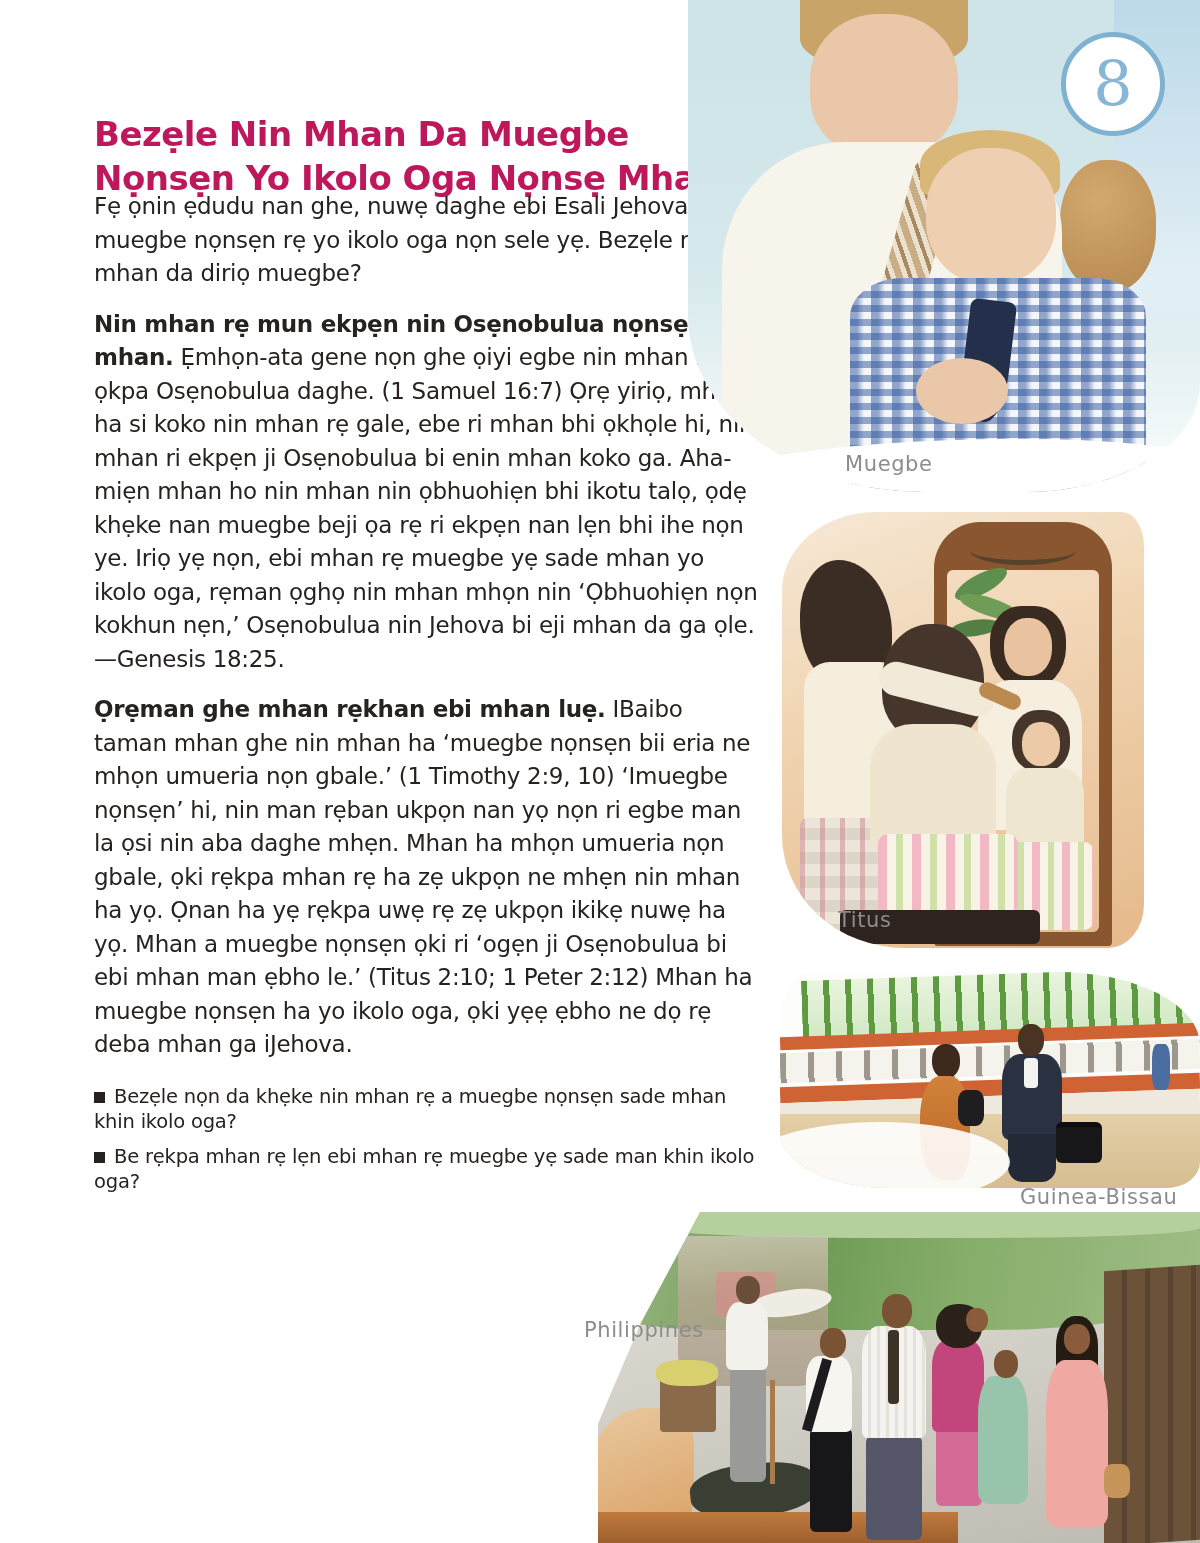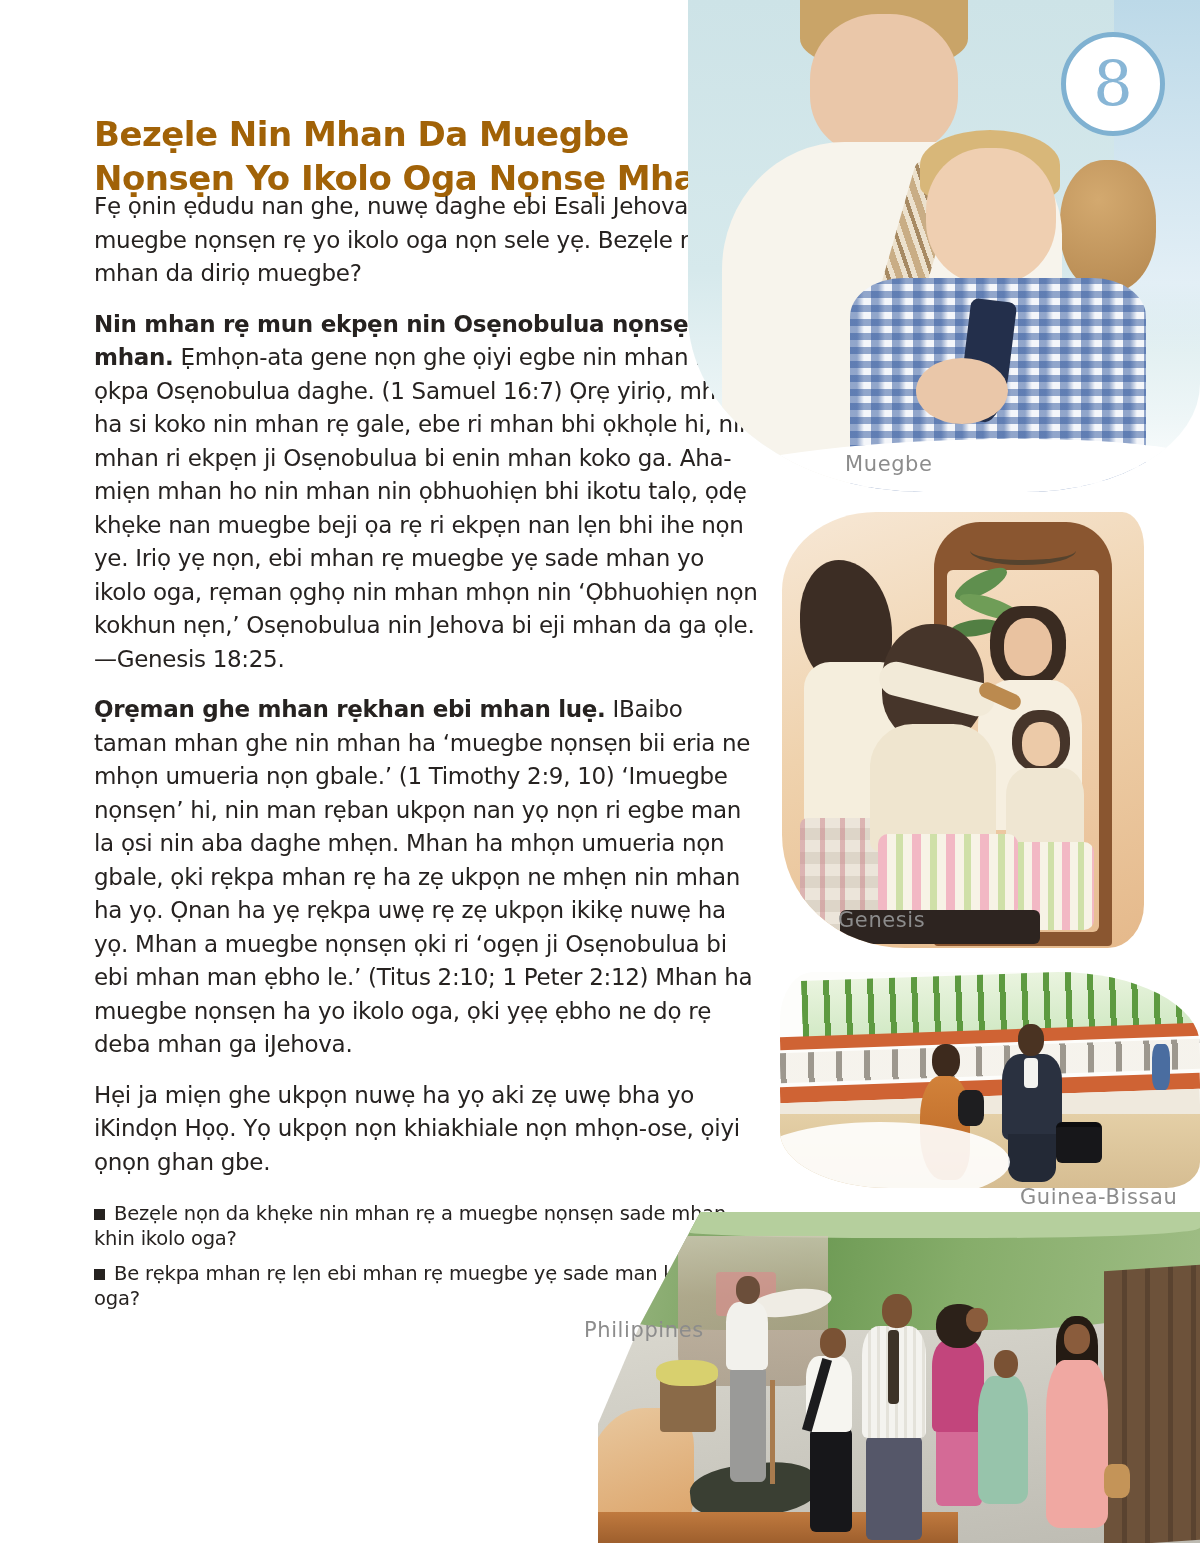--- a/index.html
+++ b/index.html
@@ -6,21 +6,21 @@
   .page{
     position:relative; width:1200px; height:1543px; background:#ffffff;
     overflow:hidden;
     font-family:"DejaVu Sans","Liberation Sans",sans-serif;
     color:#262220;
   }
   
   .title{
     position:absolute; left:94px; top:84px; width:700px;
     font-size:34px; font-weight:700; line-height:44px; letter-spacing:-0.5px;
-    color:#a16207;
+    color:#be185d;
     margin-top:28px;
   }
   .text-col{
     position:absolute; left:94px; top:190px; width:664px;
     font-size:23px; line-height:33.5px; letter-spacing:-0.3px;
   }
   .para{margin:0 0 17px 0;}
   .para b{font-weight:700;}
   .questions{margin-top:22px; font-size:19.5px; line-height:25px; letter-spacing:-0.2px;}
   .q{margin:0 0 10px 0;}
@@ -270,31 +270,30 @@
     <div class="fig ph-tod-head"></div>
     <div class="fig ph-g1-dress"></div>
     <div class="fig ph-g1-head"></div>
     <div class="fig ph-g2-hair"></div>
     <div class="fig ph-g2-dress"></div>
     <div class="fig ph-g2-head"></div>
     <div class="fig ph-g2-bag"></div>
   </div>
 
   <div class="caption" style="left:845px; top:452px;">Muegbe</div>
-  <div class="caption" style="left:838px; top:908px;">Genesis</div>
+  <div class="caption" style="left:838px; top:908px;">Titus</div>
   <div class="caption" style="left:1020px; top:1185px;">Guinea-Bissau</div>
   <div class="caption" style="left:584px; top:1318px;">Philippines</div>
 
   <h1 class="title"><span>Bezẹle Nin Mhan Da Muegbe</span><br><span>Nọnsẹn Yo Ikolo Oga Nọnsẹ Mhan?</span></h1>
 
   <div class="text-col">
     <p class="para"><span>Fẹ ọnin ẹdudu nan ghe, nuwẹ daghe ebi Esali Jehova rẹ muegbe nọnsẹn rẹ yo ikolo oga nọn sele yẹ. Bezẹle nin mhan da diriọ muegbe?</span></p>
     <p class="para"><b>Nin mhan rẹ mun ekpẹn nin Osẹnobulua nọnsẹ mhan.</b> <span>Ẹmhọn-ata gene nọn ghe ọiyi egbe nin mhan mun ọkpa Osẹnobulua daghe. (1 Samuel 16:7) Ọrẹ yiriọ, mhan ha si koko nin mhan rẹ gale, ebe ri mhan bhi ọkhọle hi, nin mhan ri ekpẹn ji Osẹnobulua bi enin mhan koko ga. Aha-miẹn mhan ho nin mhan nin ọbhuohiẹn bhi ikotu talọ, ọdẹ khẹke nan muegbe beji ọa rẹ ri ekpẹn nan lẹn bhi ihe nọn ye. Iriọ yẹ nọn, ebi mhan rẹ muegbe yẹ sade mhan yo ikolo oga, rẹman ọghọ nin mhan mhọn nin ‘Ọbhuohiẹn nọn kokhun nẹn,’ Osẹnobulua nin Jehova bi eji mhan da ga ọle.—Genesis 18:25.</span></p>
     <p class="para"><b>Ọrẹman ghe mhan rẹkhan ebi mhan luẹ.</b> <span>IBaibo taman mhan ghe nin mhan ha ‘muegbe nọnsẹn bii eria ne mhọn umueria nọn gbale.’ (1 Timothy 2:9, 10) ‘Imuegbe nọnsẹn’ hi, nin man rẹban ukpọn nan yọ nọn ri egbe man la ọsi nin aba daghe mhẹn. Mhan ha mhọn umueria nọn gbale, ọki rẹkpa mhan rẹ ha zẹ ukpọn ne mhẹn nin mhan ha yọ. Ọnan ha yẹ rẹkpa uwẹ rẹ zẹ ukpọn ikikẹ nuwẹ ha yọ. Mhan a muegbe nọnsẹn ọki ri ‘ogẹn ji Osẹnobulua bi ebi mhan man ẹbho le.’ (Titus 2:10; 1 Peter 2:12) Mhan ha muegbe nọnsẹn ha yo ikolo oga, ọki yẹẹ ẹbho ne dọ rẹ deba mhan ga iJehova.</span></p>
-    <p class="para"><span>Hẹi ja miẹn ghe ukpọn nuwẹ ha yọ aki zẹ uwẹ bha yo iKindọn Họọ. Yọ ukpọn nọn khiakhiale nọn mhọn-ose, ọiyi ọnọn ghan gbe.</span></p>
 
     <div class="questions">
       <p class="q"><span class="sq"></span><span>Bezẹle nọn da khẹke nin mhan rẹ a muegbe nọnsẹn sade mhan khin ikolo oga?</span></p>
       <p class="q"><span class="sq"></span><span>Be rẹkpa mhan rẹ lẹn ebi mhan rẹ muegbe yẹ sade man khin ikolo oga?</span></p>
     </div>
   </div>
 
 </div>
 
 </body></html>

